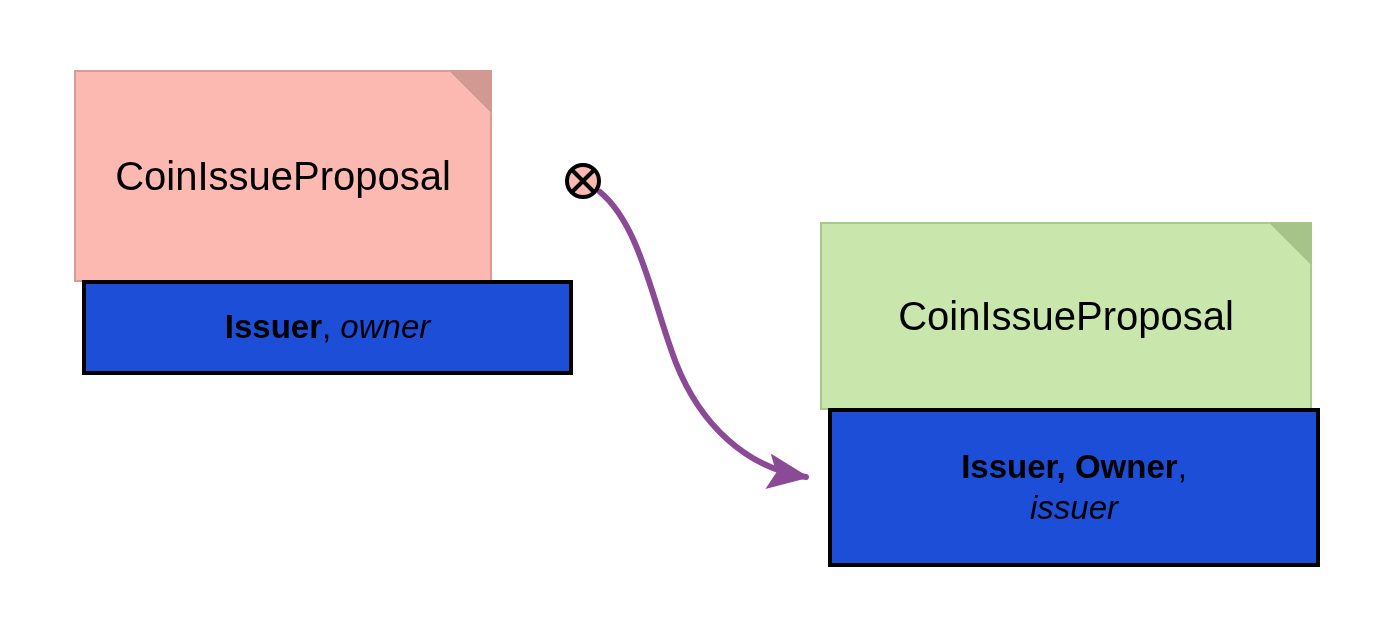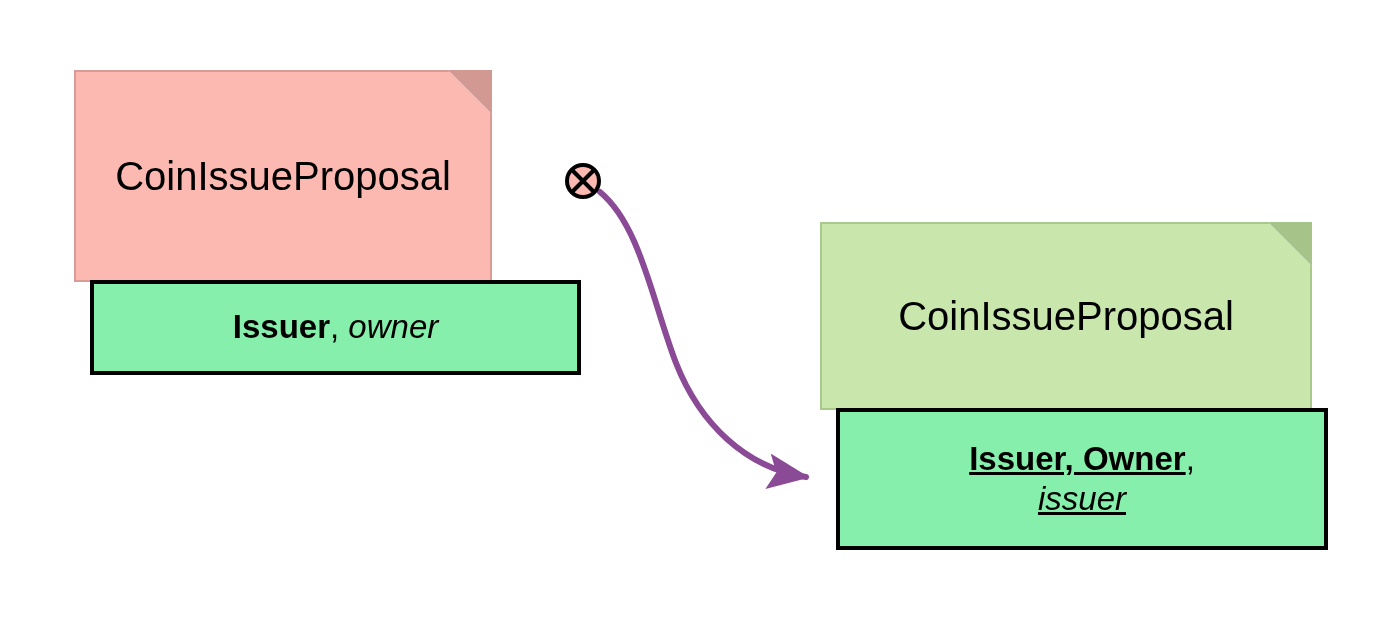--- a/index.html
+++ b/index.html
@@ -54,24 +54,24 @@
     line-height: 1.1;
     color: #000000;
     white-space: nowrap;
     text-align: center;
     padding: 0 14px;
   }
 
   
   .node-foot {
     position: absolute;
-    left: 16px;
+    left: 8px;
     box-sizing: border-box;
     border: 4px solid #000000;
-    background: #86efac;
+    background: #1d4ed8;
     display: flex;
     align-items: center;
     justify-content: center;
     text-align: center;
   }
   .node-foot-text {
     font-size: 33px;
     line-height: 1.22;
     color: #000000;
     padding: 0 8px;
@@ -100,21 +100,21 @@
   #node-agreement .node-head-body {
     background: #c9e7ad;
     border: 2px solid #a9c88b;
     clip-path: polygon(0 0, calc(100% - 44px) 0, 100% 44px, 100% 100%, 0 100%);
   }
   #node-agreement .node-head-fold {
     border-left: 44px solid transparent;
     border-top: 44px solid #a6c489;
     z-index: 2;
   }
-  #node-agreement .node-foot { top: 186px; width: 492px; height: 142px; text-decoration: underline; }
+  #node-agreement .node-foot { top: 186px; width: 492px; height: 159px; }
 
   
   #connector {
     position: absolute;
     left: 0;
     top: 0;
     width: 1388px;
     height: 626px;
     pointer-events: none;
     z-index: 5;

